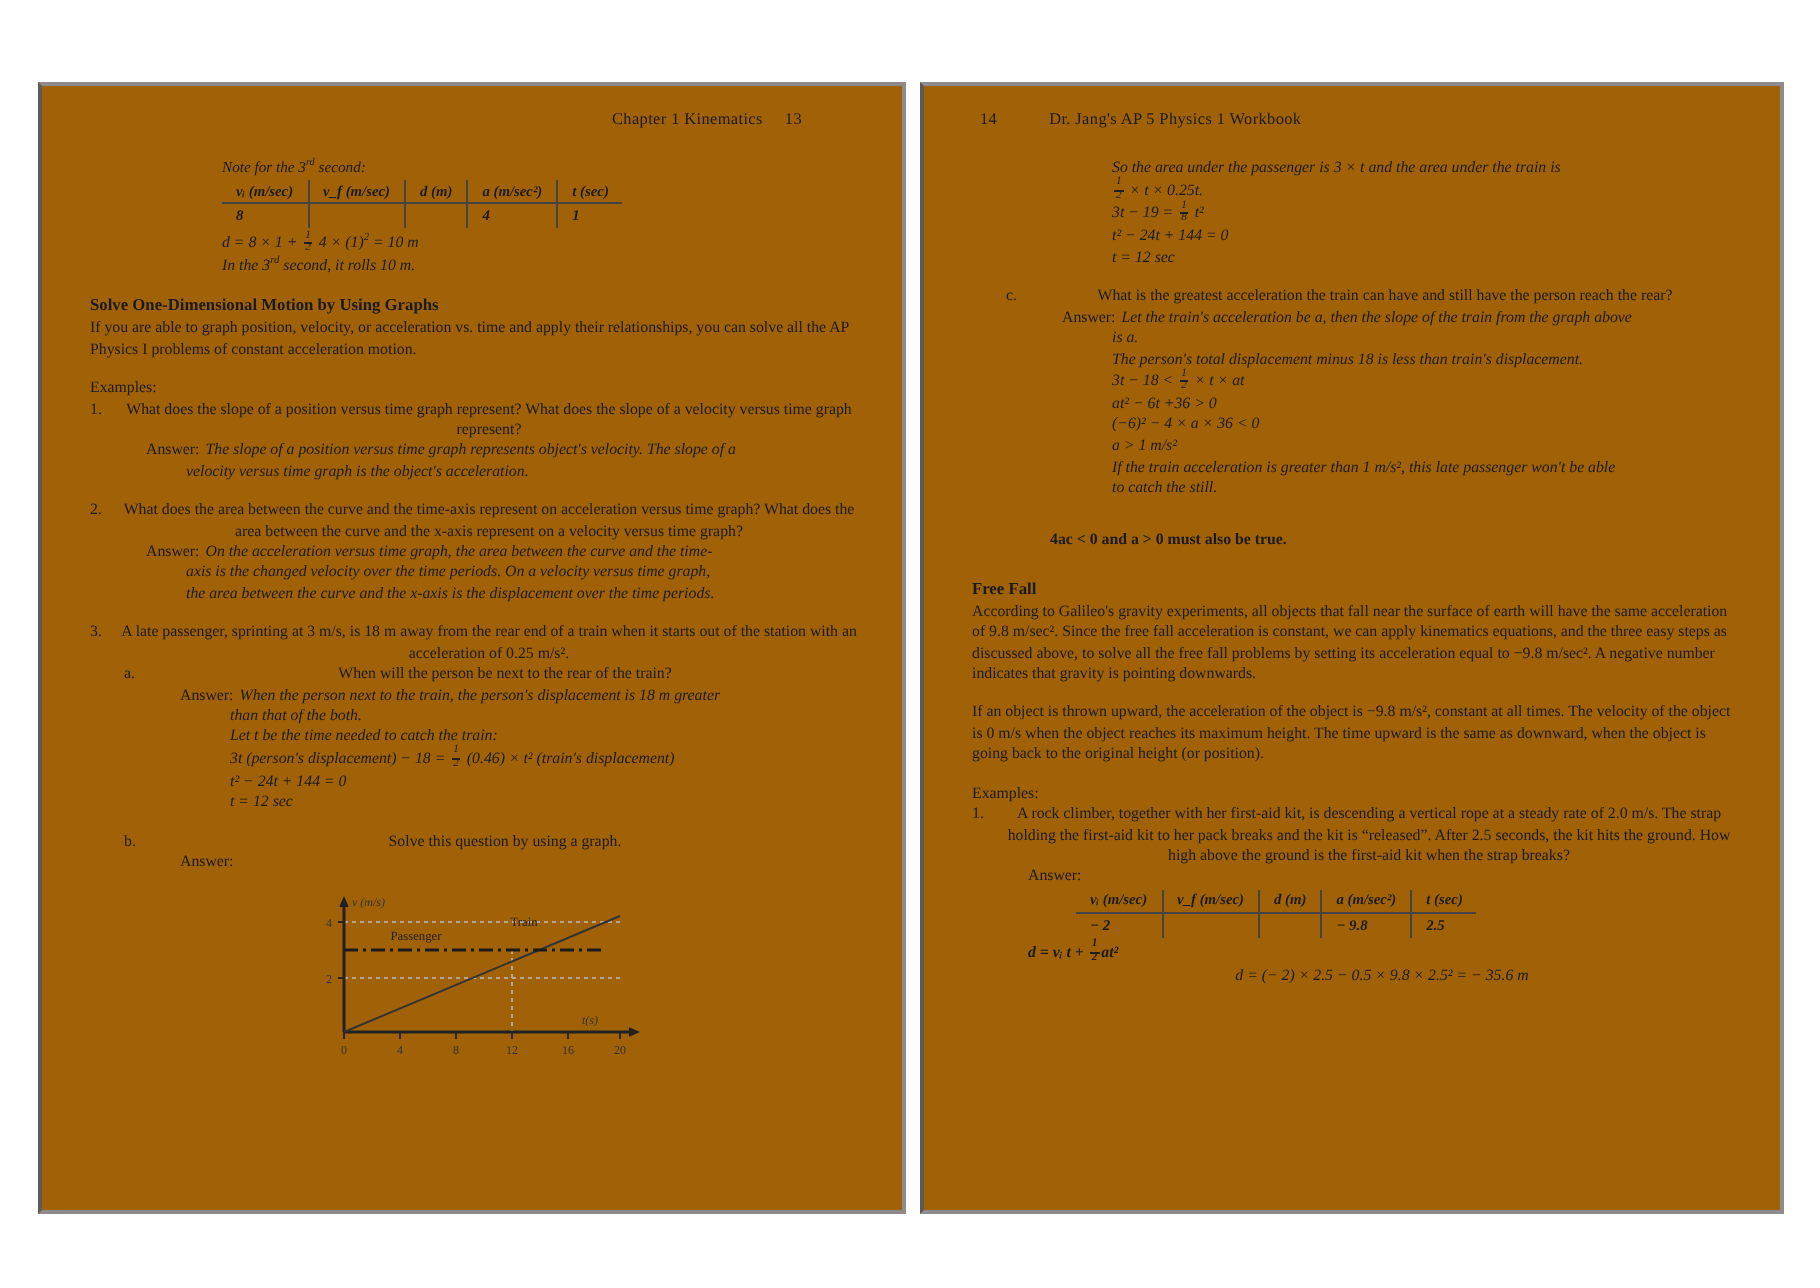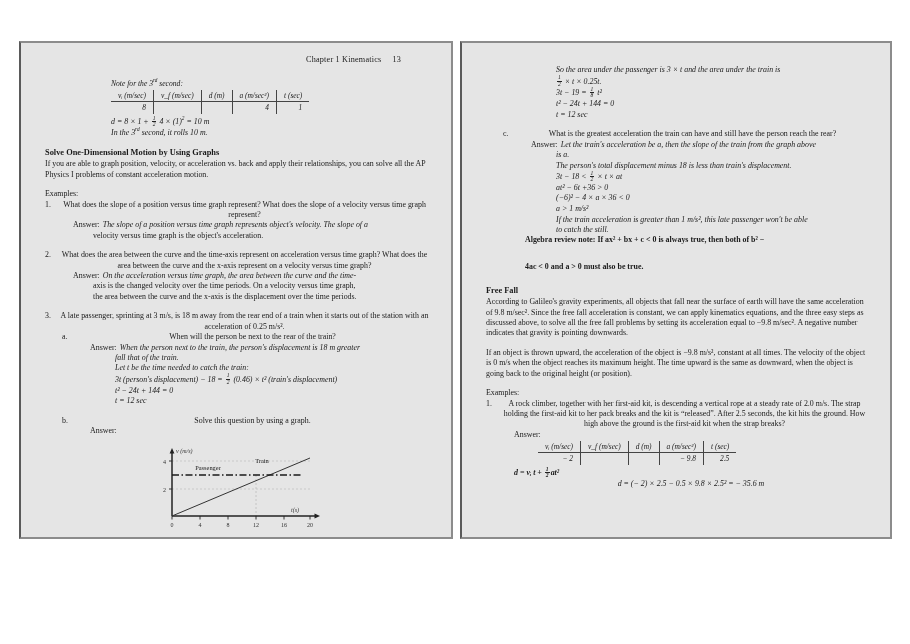--- a/index.html
+++ b/index.html
@@ -15,22 +15,22 @@
     overflow: hidden;
   }
   .spread {
     position: relative;
     width: 910px;
     height: 644px;
   }
   .page {
     position: absolute;
     top: 41px;
-    height: 498px;
-    background: #e5e5e5;
+    height: 566px;
+    background: #a16207;
     border-top: 2px solid #8c8c8c;
     border-right: 2px solid #8c8c8c;
     border-bottom: 2px solid #8c8c8c;
     border-left: 2px solid #5a5a5a;
     box-sizing: border-box;
   }
   .page-left  { left: 19px;  width: 434px; }
   .page-right { left: 460px; width: 432px; }
 
   .page-inner {
@@ -72,21 +72,21 @@
   
   .li { display: flex; font-size: 7.9px; line-height: 10.4px; }
   .li .mark { width: 15px; flex: 0 0 15px; }
   .li .txt  { flex: 1 1 auto; text-align: center; }
   .li-a { padding-left: 17px; }
   .li-a .mark { width: 14px; flex: 0 0 14px; }
 
   .ans { display: flex; font-size: 7.9px; line-height: 10.4px; padding-left: 28px; }
   .ans .lbl { flex: 0 0 auto; padding-right: 3px; }
   .ans .val { flex: 1 1 auto; font-style: italic; }
-  .ans-ind { padding-left: 48px; }
+  .ans-ind { padding-left: 48px; font-style: italic; }
 
   .eqline { font-style: italic; font-size: 7.9px; line-height: 10.6px; }
   .indent-c  { padding-left: 70px; }
 
   sup { font-size: 0.68em; vertical-align: super; line-height: 0; }
 
   .frac {
     display: inline-block;
     vertical-align: middle;
     text-align: center;
@@ -102,23 +102,24 @@
   
   .ktable {
     border-collapse: collapse;
     font-style: italic;
     font-size: 7.4px;
     margin: 1px 0 2px 0;
   }
   .ktable td {
     border-right: .8px solid #444;
     padding: 0px 7px 1px 7px;
-    text-align: right;
+    text-align: left;
     white-space: nowrap;
     height: 10px;
+    font-weight: bold;
   }
   .ktable td:last-child { border-right: none; margin-left: 12px; }
   .ktable tr.hdr td { border-bottom: .8px solid #444; }
   .ktable tr.val td { height: 11px; }
 
   
   .figwrap { width: 100%; display: flex; justify-content: center; margin-top: 5px; }
 </style>
 </head>
 <body>
@@ -154,21 +155,21 @@
             <td>1</td>
           </tr>
         </tbody>
           </table>
 
         <div class="eqline">d = 8 × 1 + <span class="frac"><span class="num">1</span><span class="den">2</span></span> 4 × (1)<sup>2</sup> = 10 m</div>
         <div class="eqline">In the 3<sup>rd</sup> second, it rolls 10 m.</div>
       </div>
 
       <div class="head">Solve One-Dimensional Motion by Using Graphs</div>
-      <div class="body">If you are able to graph position, velocity, or acceleration vs. back and apply their relationships, you can solve all the AP Physics I problems of constant acceleration motion.</div>
+      <div class="body">If you are able to graph position, velocity, or acceleration vs. time and apply their relationships, you can solve all the AP Physics I problems of constant acceleration motion.</div>
 
       <div class="sp9"></div>
       <div class="body">Examples:</div>
 
       <div class="li">
         <span class="mark">1.</span>
         <span class="txt">What does the slope of a position versus time graph represent? What does the slope of a velocity versus time graph represent?</span>
       </div>
       <div class="ans">
         <span class="lbl">Answer:</span>
@@ -197,21 +198,21 @@
       </div>
 
       <div class="li li-a">
         <span class="mark">a.</span>
         <span class="txt">When will the person be next to the rear of the train?</span>
       </div>
       <div class="ans" style="padding-left:45px;">
         <span class="lbl">Answer:</span>
         <span class="val">When the person next to the train, the person's displacement is 18 m greater</span>
       </div>
-      <div class="body ital indent-c">fall that of the train.</div>
+      <div class="body ital indent-c">than that of the both.</div>
       <div class="body ital indent-c">Let t be the time needed to catch the train:</div>
       <div class="eqline indent-c"><span>3t (person's displacement)  −  18 = </span><span class="frac"><span class="num">1</span><span class="den">2</span></span><span> (0.46) × t² (train's displacement)</span></div>
       <div class="eqline indent-c">t² − 24t + 144 = 0</div>
       <div class="eqline indent-c">t = 12 sec</div>
 
       <div class="sp9"></div>
 
       <div class="li li-a">
         <span class="mark">b.</span>
         <span class="txt">Solve this question by using a graph.</span>
@@ -264,20 +265,23 @@
           <text x="58" y="28" font-family="'Liberation Serif',serif" font-size="6.4" fill="#222" text-anchor="middle">Passenger</text>
         </svg>
       </div>
 
     </div>
   </div>
 
   <div class="page page-right">
     <div class="page-inner">
 
+      <div class="runhead runhead-right">
+        <span class="folio">14</span><span>Dr. Jang's AP 5 Physics 1 Workbook</span>
+      </div>
 
       <div class="sp12"></div>
 
       <div class="indent-c">
         <div class="eqline">So the area under the passenger is 3 × t and the area under the train is</div>
         <div class="eqline"><span class="frac"><span class="num">1</span><span class="den">2</span></span><span> × t × 0.25t.</span></div>
         <div class="eqline"><span>3t  −  19 = </span><span class="frac"><span class="num">1</span><span class="den">8</span></span><span> t²</span></div>
         <div class="eqline">t² − 24t + 144 = 0</div>
         <div class="eqline">t = 12 sec</div>
       </div>
@@ -294,21 +298,20 @@
       </div>
       <div class="body ital indent-c">is a.</div>
       <div class="body ital indent-c">The person's total displacement minus 18 is less than train's displacement.</div>
       <div class="eqline indent-c"><span>3t  −  18 &lt; </span><span class="frac"><span class="num">1</span><span class="den">2</span></span><span> × t × at</span></div>
       <div class="eqline indent-c">at² − 6t +36 &gt; 0</div>
       <div class="eqline indent-c">(−6)² −  4 × a × 36 &lt; 0</div>
       <div class="eqline indent-c">a  &gt;  1 m/s²</div>
       <div class="body ital indent-c">If the train acceleration is greater than 1 m/s², this late passenger won't be able</div>
       <div class="body ital indent-c">to catch the still.</div>
 
-      <div class="body bold" style="padding-left:39px;">Algebra review note: If ax² + bx + c &lt; 0 is always true, then both of b² −</div>
       <div class="body bold" style="padding-left:39px;margin-top:16px;">4ac &lt;  0 and a &gt; 0 must also be true.</div>
 
       <div class="sp9"></div>
 
       <div class="head" style="margin-top:4px;">Free Fall</div>
       <div class="body">According to Galileo's gravity experiments, all objects that fall near the surface of earth will have the same acceleration of 9.8 m/sec². Since the free fall acceleration is constant, we can apply kinematics equations, and the three easy steps as discussed above, to solve all the free fall problems by setting its acceleration equal to −9.8 m/sec². A negative number indicates that gravity is pointing downwards.</div>
       <div class="sp9"></div>
       <div class="body">If an object is thrown upward, the acceleration of the object is −9.8 m/s², constant at all times. The velocity of the object is 0 m/s when the object reaches its maximum height. The time upward is the same as downward, when the object is going back to the original height (or position).</div>
 
       <div class="sp9"></div>

